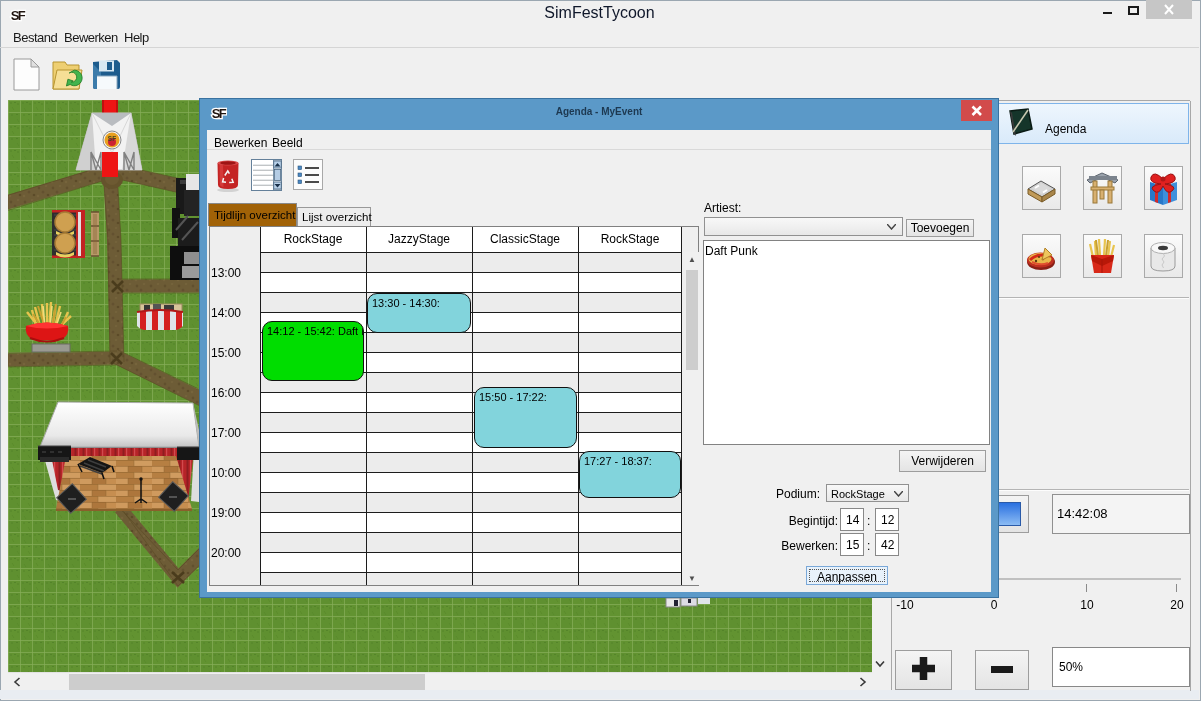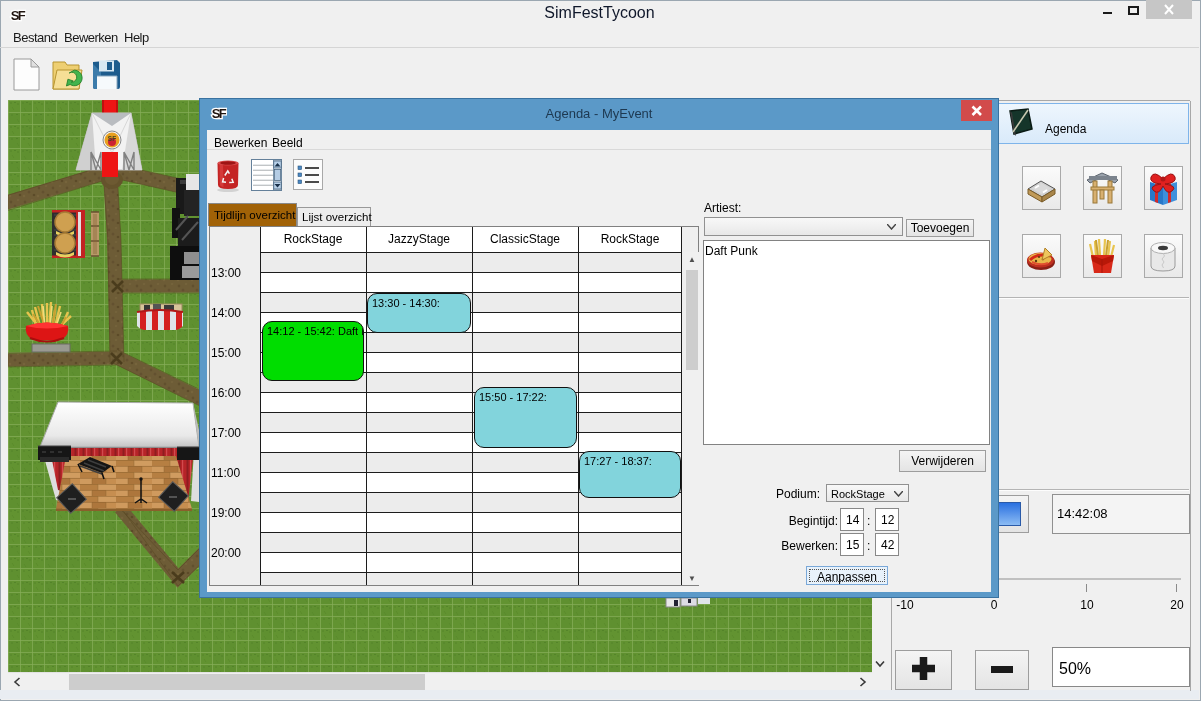--- a/index.html
+++ b/index.html
@@ -20,21 +20,21 @@
 .sbthumb { background:#cdcdcd; }
 .arr { position:absolute; color:#5a5a5a; font-size:11px; line-height:10px; }
 
 #rpanel { left:891px; top:100px; width:299px; height:590px; background:#f0f0f0; border-left:1px solid #a8a8a8; border-top:1px solid #a8a8a8; }
 .itembtn { position:absolute; width:39px; height:44px; border:1px solid #a9a9a9; background:linear-gradient(#fbfbfb,#e9e9e9); }
 #agendabtn { position:absolute; left:4px; top:2px; width:293px; height:41px; background:linear-gradient(#eef6fd,#d9eafa); border:1px solid #7eb4ea; }
 .sep { position:absolute; left:1px; width:296px; height:2px; border-top:1px solid #b4b4b4; border-bottom:1px solid #fdfdfd; }
 
 #dlg { left:199px; top:98px; width:800px; height:500px; background:#5b99c8; border:1px solid #3a72a0; }
 #dlgtitle { left:0; top:0; width:798px; height:31px; }
-#dlgtitle .txt { position:absolute; left:0; top:7px; width:798px; text-align:center; font-size:13px; color:#1d3850; }
+#dlgtitle .txt { position:absolute; left:0; top:7px; width:798px; text-align:center; font-size:10px; color:#1d3850;font-weight:bold; }
 #dlgclose { left:761px; top:1px; width:31px; height:21px; background:#d24b4b; }
 #dlgclient { left:7px; top:31px; width:784px; height:462px; background:#f0f0f0; }
 .d12 { font-size:12px; color:#000; }
 .btn { position:absolute; background:linear-gradient(#f4f4f4,#e4e4e4); border:1px solid #9d9d9d; font-size:12px; text-align:center; color:#000; }
 .combo { position:absolute; background:linear-gradient(#f8f8f8,#e8e8e8); border:1px solid #919191; }
 .tbox { position:absolute; background:#fff; border:1px solid #888; font-size:12px; }
 
 #tpanel { left:2px; top:96px; width:490px; height:360px; border:1px solid #808080; background:#efefef; }
 .gl { position:absolute; background:#1c1c1c; }
 .ev { position:absolute; border:1px solid #111; border-radius:10px; font-size:11px; color:#000; overflow:hidden; white-space:nowrap; padding:3px 0 0 4px; }
@@ -406,21 +406,21 @@
       <svg width="55" height="38">
           <path d="M16 17.5 h23 M27.5 6 v23" stroke="#1a1a1a" stroke-width="7.5"></path>
         </svg>
     </div>
     <div class="btn" style="left:83px;top:549px;width:54px;height:40px">
       <svg width="52" height="38">
           <path d="M15 18.5 h22" stroke="#1a1a1a" stroke-width="7"></path>
         </svg>
     </div>
     <div class="abs" style="left:160px;top:546px;width:138px;height:40px;border:1px solid #888;background:#fff">
-      <span style="position:absolute;left:6px;top:12px;font-size:16px">50%</span>
+      <span style="position:absolute;left:6px;top:12px;font-size:12px">50%</span>
     </div>
     <div class="abs" style="left:298px;top:0;width:1px;height:590px;background:#a8a8a8"></div>
   </div>
 
   <div id="dlg" class="abs">
     <div id="dlgtitle" class="abs">
       <div class="txt">Agenda - MyEvent</div>
       <svg class="abs" style="left:10px;top:6px" width="17" height="16" viewBox="0 0 17 16">
           <text x="8.5" y="13" font-size="13" font-weight="bold" fill="#fff" stroke="#fff" stroke-width="2.6" text-anchor="middle" font-family="Liberation Sans" letter-spacing="-1.5">SF</text>
           <text x="8.5" y="13" font-size="13" font-weight="bold" fill="#201510" text-anchor="middle" font-family="Liberation Sans" letter-spacing="-1.5">SF</text>
@@ -497,21 +497,21 @@
         <div class="abs d12" style="left:50px;top:5px;width:106px;text-align:center">RockStage</div>
         <div class="abs d12" style="left:156px;top:5px;width:106px;text-align:center">JazzyStage</div>
         <div class="abs d12" style="left:262px;top:5px;width:106px;text-align:center">ClassicStage</div>
         <div class="abs d12" style="left:368px;top:5px;width:104px;text-align:center">RockStage</div>
 
         <div class="abs d12" style="left:1px;top:39px">13:00</div>
         <div class="abs d12" style="left:1px;top:79px">14:00</div>
         <div class="abs d12" style="left:1px;top:119px">15:00</div>
         <div class="abs d12" style="left:1px;top:159px">16:00</div>
         <div class="abs d12" style="left:1px;top:199px">17:00</div>
-        <div class="abs d12" style="left:1px;top:239px">11:00</div>
+        <div class="abs d12" style="left:1px;top:239px">10:00</div>
         <div class="abs d12" style="left:1px;top:279px">19:00</div>
         <div class="abs d12" style="left:1px;top:319px">20:00</div>
 
         <div class="gl" style="left:50px;top:0;width:1px;height:358px"></div>
         <div class="gl" style="left:156px;top:0;width:1px;height:358px"></div>
         <div class="gl" style="left:262px;top:0;width:1px;height:358px"></div>
         <div class="gl" style="left:368px;top:0;width:1px;height:358px"></div>
         <div class="gl" style="left:471px;top:0;width:1px;height:358px"></div>
         <div class="gl hl" style="left:50px;top:25px;width:422px;height:1px"></div>
 

